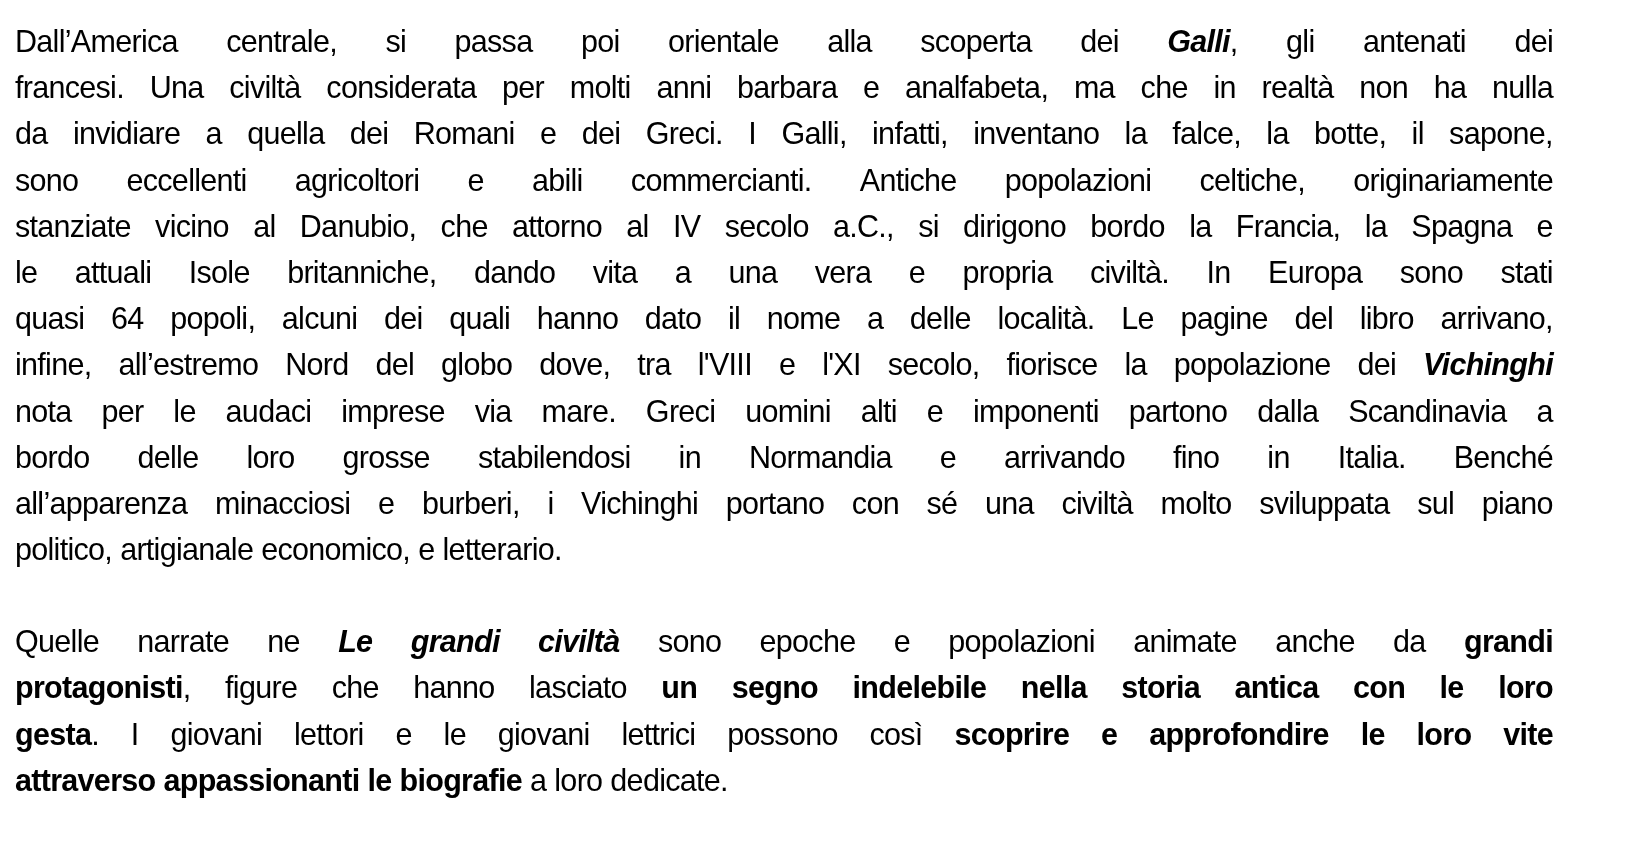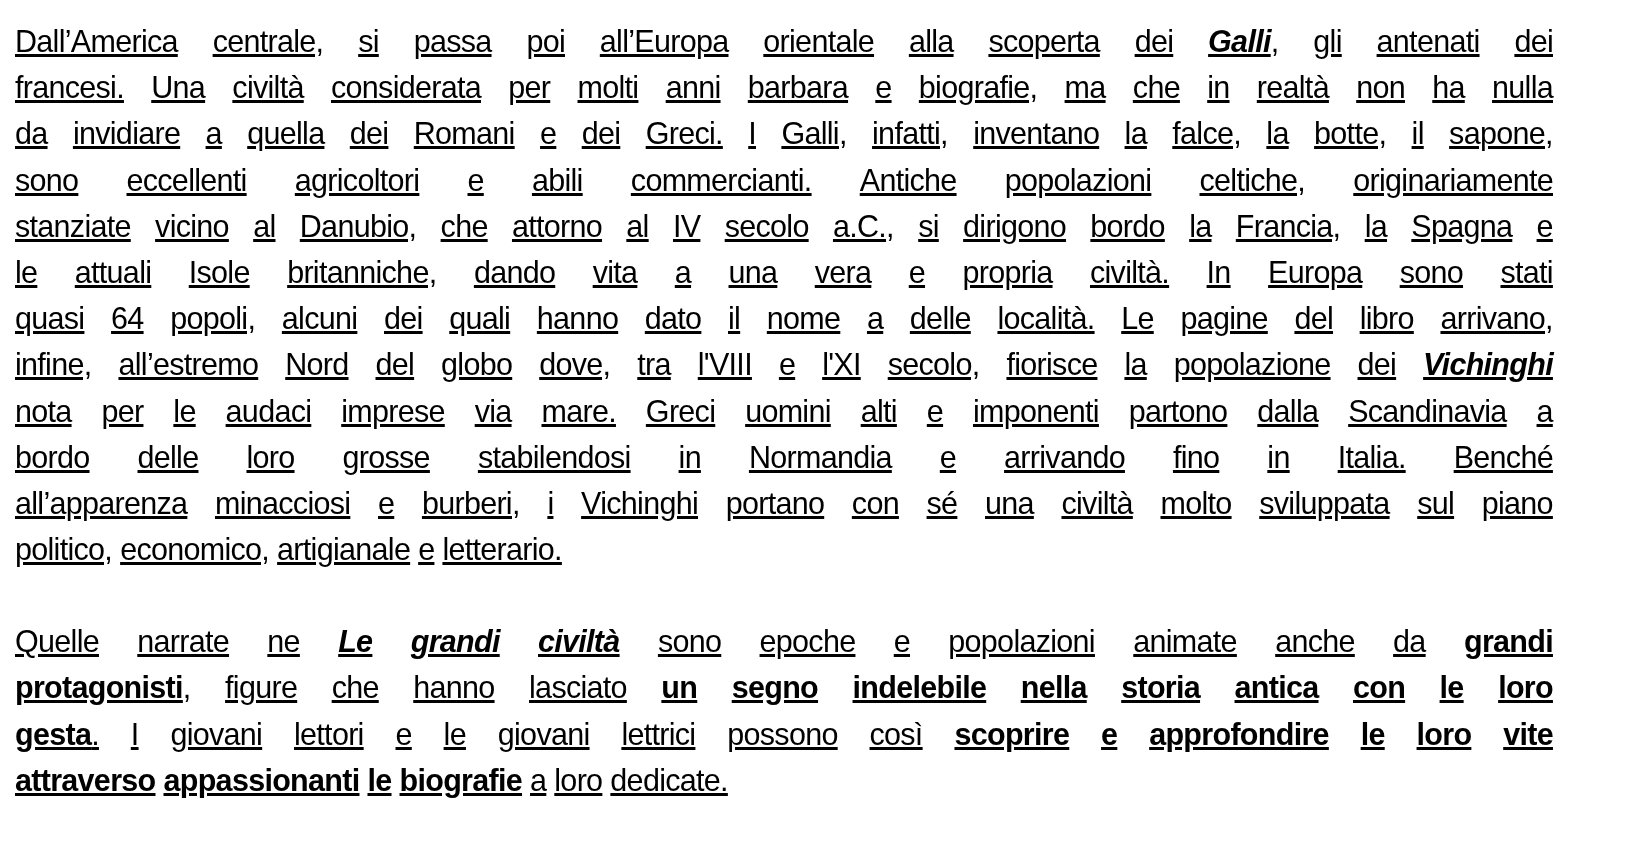--- a/index.html
+++ b/index.html
@@ -31,61 +31,59 @@
     .bi { font-weight: bold; font-style: italic; }
     
     .jline {
       display: flex;
       justify-content: space-between;
       height: 46.2px;
       line-height: 46.2px;
       font-size: 30.5px;
       letter-spacing: -0.7px;
       white-space: nowrap;
-      text-decoration: underline;
     }
     .jline.last {
       justify-content: flex-start;
       gap: 0;
     }
     .jline.last .w { margin-right: 8px; }
     .w { display: inline-block; }
   </style>
 </head>
 <body>
 
 <div class="page">
   <div class="para" id="para-0">
       <div class="jline">
         <span class="w"><span>Dall’America</span></span>
         <span class="w"><span>centrale,</span></span>
         <span class="w"><span>si</span></span>
         <span class="w"><span>passa</span></span>
         <span class="w"><span>poi</span></span>
-        <span class="w"><span>all’Europa</span></span>
         <span class="w"><span>orientale</span></span>
         <span class="w"><span>alla</span></span>
         <span class="w"><span>scoperta</span></span>
         <span class="w"><span>dei</span></span>
         <span class="w"><span class="bi">Galli</span><span>,</span></span>
         <span class="w"><span>gli</span></span>
         <span class="w"><span>antenati</span></span>
         <span class="w"><span>dei</span></span>
       </div>
       <div class="jline">
         <span class="w"><span>francesi.</span></span>
         <span class="w"><span>Una</span></span>
         <span class="w"><span>civiltà</span></span>
         <span class="w"><span>considerata</span></span>
         <span class="w"><span>per</span></span>
         <span class="w"><span>molti</span></span>
         <span class="w"><span>anni</span></span>
         <span class="w"><span>barbara</span></span>
         <span class="w"><span>e</span></span>
-        <span class="w"><span>biografie,</span></span>
+        <span class="w"><span>analfabeta,</span></span>
         <span class="w"><span>ma</span></span>
         <span class="w"><span>che</span></span>
         <span class="w"><span>in</span></span>
         <span class="w"><span>realtà</span></span>
         <span class="w"><span>non</span></span>
         <span class="w"><span>ha</span></span>
         <span class="w"><span>nulla</span></span>
       </div>
       <div class="jline">
         <span class="w"><span>da</span></span>
@@ -241,22 +239,22 @@
         <span class="w"><span>sé</span></span>
         <span class="w"><span>una</span></span>
         <span class="w"><span>civiltà</span></span>
         <span class="w"><span>molto</span></span>
         <span class="w"><span>sviluppata</span></span>
         <span class="w"><span>sul</span></span>
         <span class="w"><span>piano</span></span>
       </div>
       <div class="jline last">
         <span class="w"><span>politico,</span></span>
+        <span class="w"><span>artigianale</span></span>
         <span class="w"><span>economico,</span></span>
-        <span class="w"><span>artigianale</span></span>
         <span class="w"><span>e</span></span>
         <span class="w"><span>letterario.</span></span>
       </div>
     </div>
   <div class="gap"></div>
   <div class="para" id="para-1">
       <div class="jline">
         <span class="w"><span>Quelle</span></span>
         <span class="w"><span>narrate</span></span>
         <span class="w"><span>ne</span></span>

